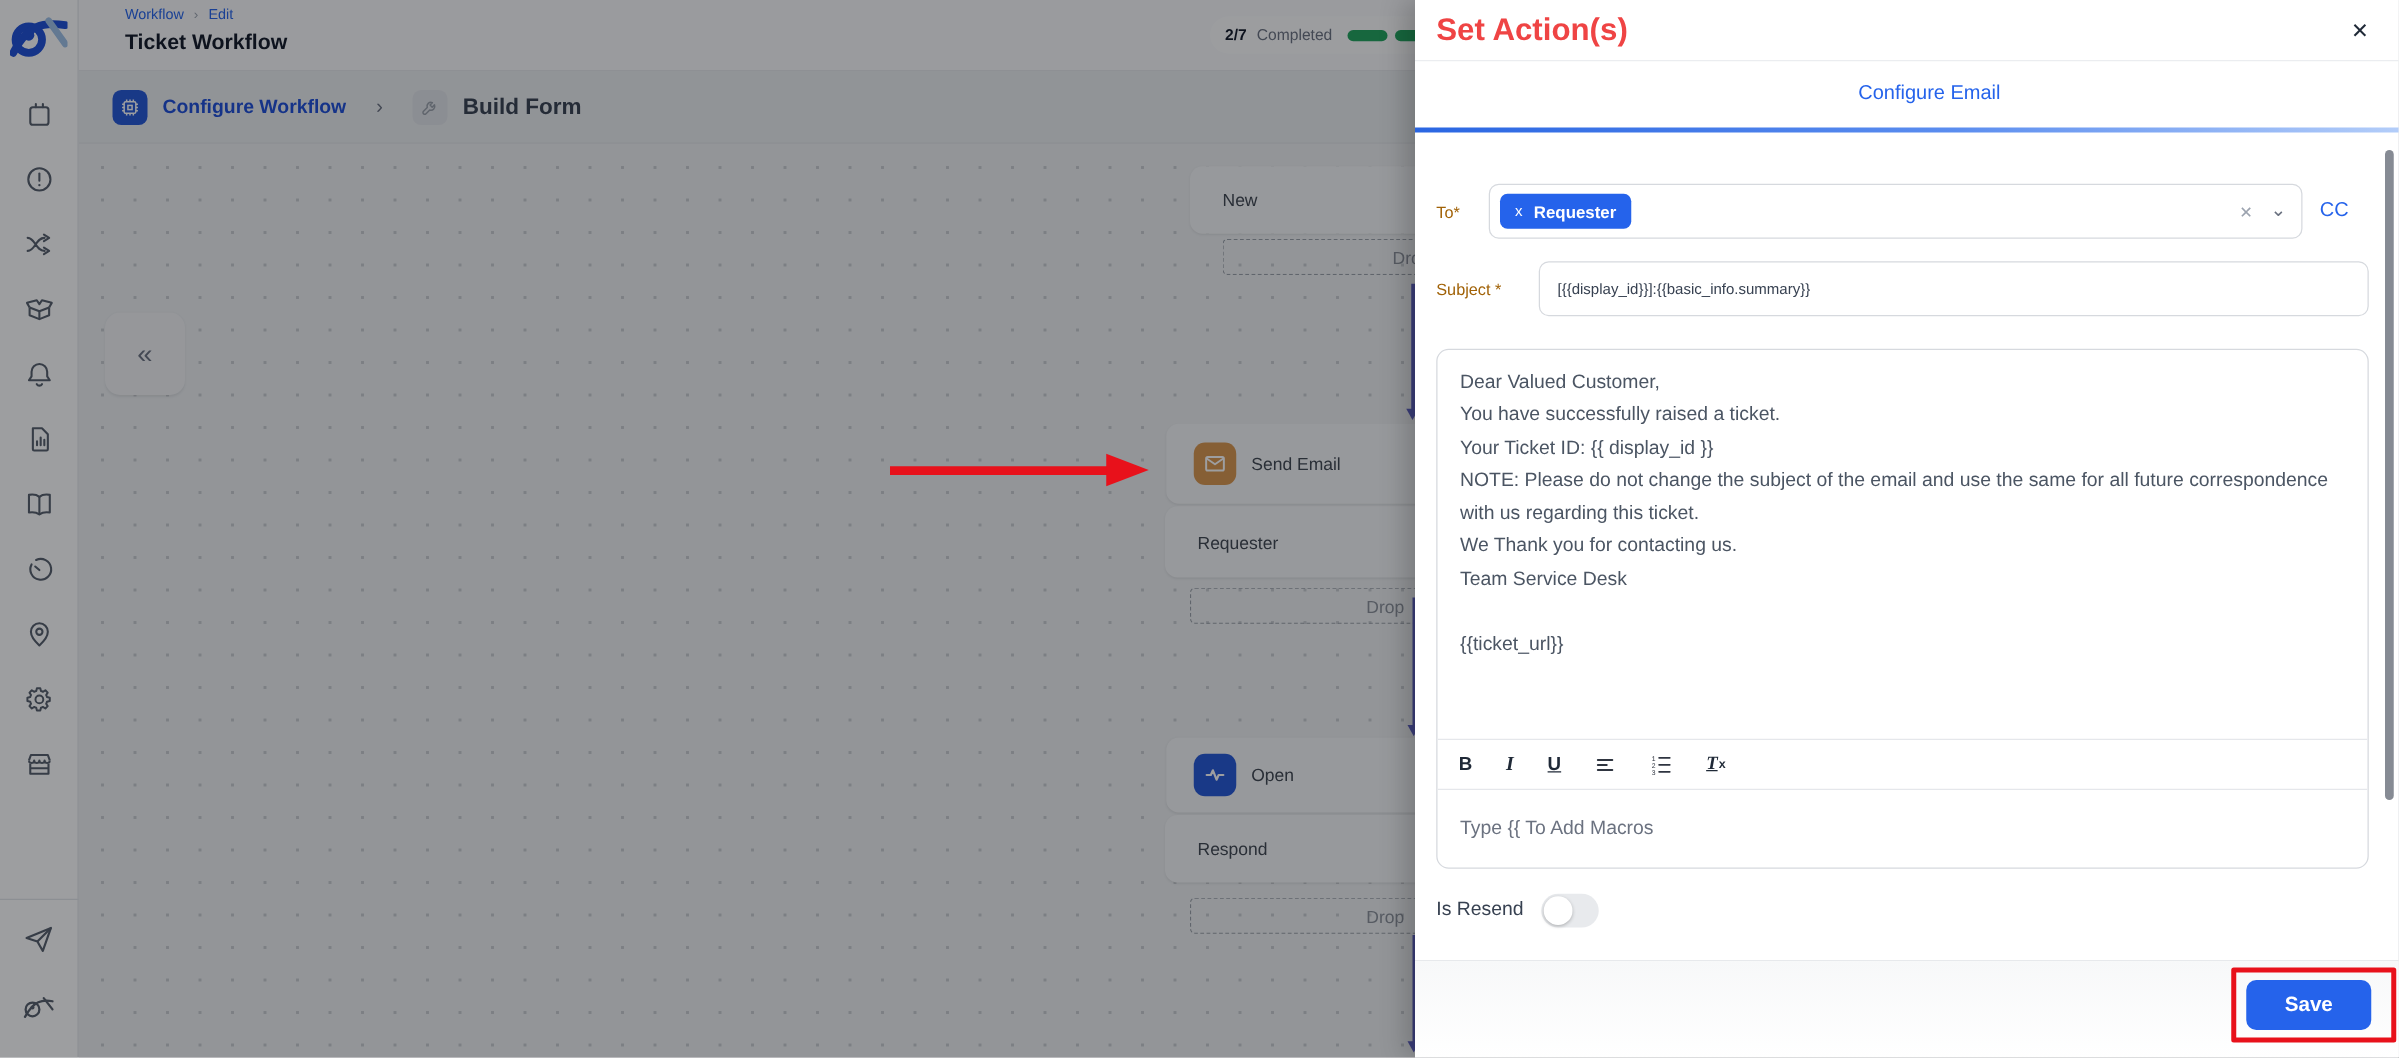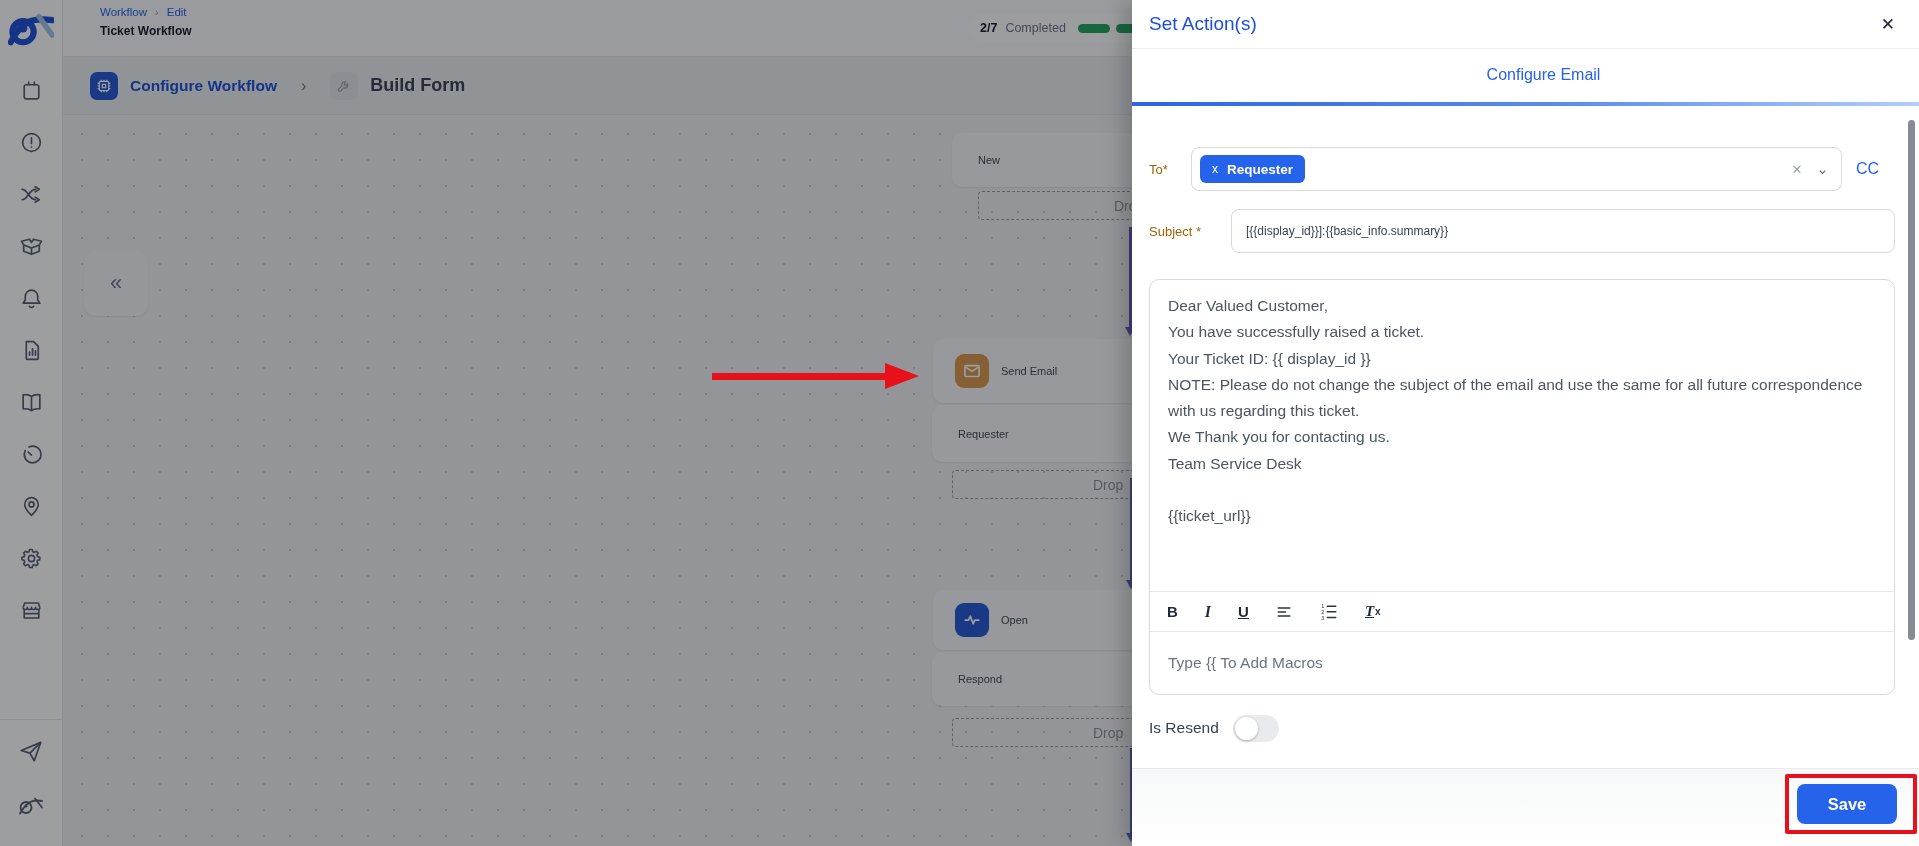--- a/index.html
+++ b/index.html
@@ -17,21 +17,21 @@
   .side-divider { width:63px; height:1px; background:#e3e6ea; margin-bottom:18px; }
   .side-bottom { display:flex; flex-direction:column; align-items:center; gap:30px; padding-bottom:28px; }
   .si { color:#555e6b; }
 
   
   .main { position:absolute; left:63px; top:0; right:0; bottom:0; }
   .topbar { position:absolute; left:0; top:0; right:0; height:57px; background:#fafbfc; border-bottom:1px solid #e6e8ec; }
   .crumbs { position:absolute; left:37px; top:6px; font-size:11.5px; display:flex; gap:8px; align-items:center; }
   .crumb { color:#2563eb; }
   .crumb-sep { color:#9ca3af; font-size:11px; }
-  .page-title { position:absolute; left:37px; top:24px; font-size:12px; font-weight:700; color:#111827; }
+  .page-title { position:absolute; left:37px; top:24px; font-size:17px; font-weight:700; color:#111827; }
   .progress-wrap { position:absolute; left:905px; top:13px; height:30px; background:rgba(255,255,255,.6);
                    border-radius:15px; display:flex; align-items:center; padding:0 12px; }
   .progress-count { font-size:12.5px; font-weight:700; color:#111827; }
   .progress-label { font-size:12.5px; color:#6b7280; margin-left:8px; }
   .pills { display:flex; gap:6px; margin-left:12px; }
   .pill { height:9px; border-radius:5px; background:#21a45d; }
   .pill-1 { width:32px; } .pill-2 { width:26px; }
 
   .subbar { position:absolute; left:0; top:57px; right:0; height:58px; background:#eceef1; border-bottom:1px solid #e0e3e7;
             display:flex; align-items:center; padding-left:27px; }
@@ -43,21 +43,21 @@
   .step-chev { color:#6b7280; font-size:16px; margin:0 24px; }
 
   
   .canvas { position:absolute; left:0; top:115px; right:0; bottom:0;
             background:radial-gradient(circle, #c9ccd0 1.1px, transparent 1.4px) 6px 6px/26px 26px, #eef0f2; }
   .collapse-btn { position:absolute; left:21px; top:135px; width:64px; height:66px; border-radius:12px;
                   background:#f3f4f6; box-shadow:0 1px 2px rgba(0,0,0,.07); display:flex; align-items:center; justify-content:center;
                   font-size:22px; color:#6b7280; }
   .node-card { position:absolute; background:#f6f7f8; border-radius:10px; box-shadow:0 1px 2px rgba(0,0,0,.07);
                display:flex; align-items:center; }
-  .node-label { font-size:11px; color:#3f4650; }
+  .node-label { font-size:14px; color:#3f4650; }
   .lane-card .node-label { padding-left:26px; }
   .icon-badge { width:34px; height:34px; border-radius:9px; display:flex; align-items:center; justify-content:center; margin-left:22px; margin-right:12px; flex:0 0 auto; }
   .badge-orange { background:#d9964d; }
   .badge-blue { background:#2457d6; }
   .drop-zone { position:absolute; border:1.5px dashed #9aa0a8; border-radius:4px; }
   .drop-text { position:absolute; top:50%; transform:translateY(-50%); font-size:14px; color:#8a9099; white-space:nowrap; }
   .flow-arrow { position:absolute; width:2.5px; background:#5d5fc0; }
   .flow-arrow:after { content:""; position:absolute; left:-4.2px; bottom:-9px; border:5.5px solid transparent; border-top:9px solid #5d5fc0; }
 
   
@@ -65,21 +65,21 @@
   .red-arrow { position:absolute; left:712px; top:370px; z-index:6; }
   .red-arrow .shaft { position:absolute; left:0; top:3px; width:176px; height:7px; background:#e8111b; }
   .red-arrow .head { position:absolute; left:173px; top:-7px; width:0; height:0;
                      border-top:13px solid transparent; border-bottom:13px solid transparent; border-left:34px solid #e8111b; }
 
   
   .panel { position:absolute; left:1132px; top:0; width:787px; height:846px; background:#ffffff; z-index:10;
            box-shadow:-8px 0 20px rgba(0,0,0,.20); }
   .p-header { position:absolute; left:0; top:0; right:0; height:49px; border-bottom:1px solid #ebedf0;
               display:flex; align-items:center; justify-content:space-between; padding:0 24px 0 17px; }
-  .p-title { font-size:19px; font-weight:400; color:#1d4ed8; }
+  .p-title { font-size:25px; font-weight:700; color:#ef4444; }
   .p-close { font-size:17px; color:#1f2937; cursor:pointer; }
   .p-tabbar { position:absolute; left:0; top:49px; right:0; height:57px; }
   .p-tab { position:absolute; left:0; right:0; top:17px; text-align:center; font-size:16px; color:#2563eb;padding-left:36px; }
   .p-tab-underline { position:absolute; left:0; right:0; bottom:0; height:4px;
                      background:linear-gradient(90deg,#2a66e2 0%,#5b8def 55%,#b3cdf9 100%); }
   .p-scrollbar { position:absolute; right:4px; top:120px; width:7px; height:520px; border-radius:4px; background:#868b94; }
 
   .to-row { position:absolute; left:17px; right:40px; top:147px; height:44px; display:flex; align-items:center; }
   .fld-label { font-size:13px; color:#a16207; }
   .to-label { width:42px; }

